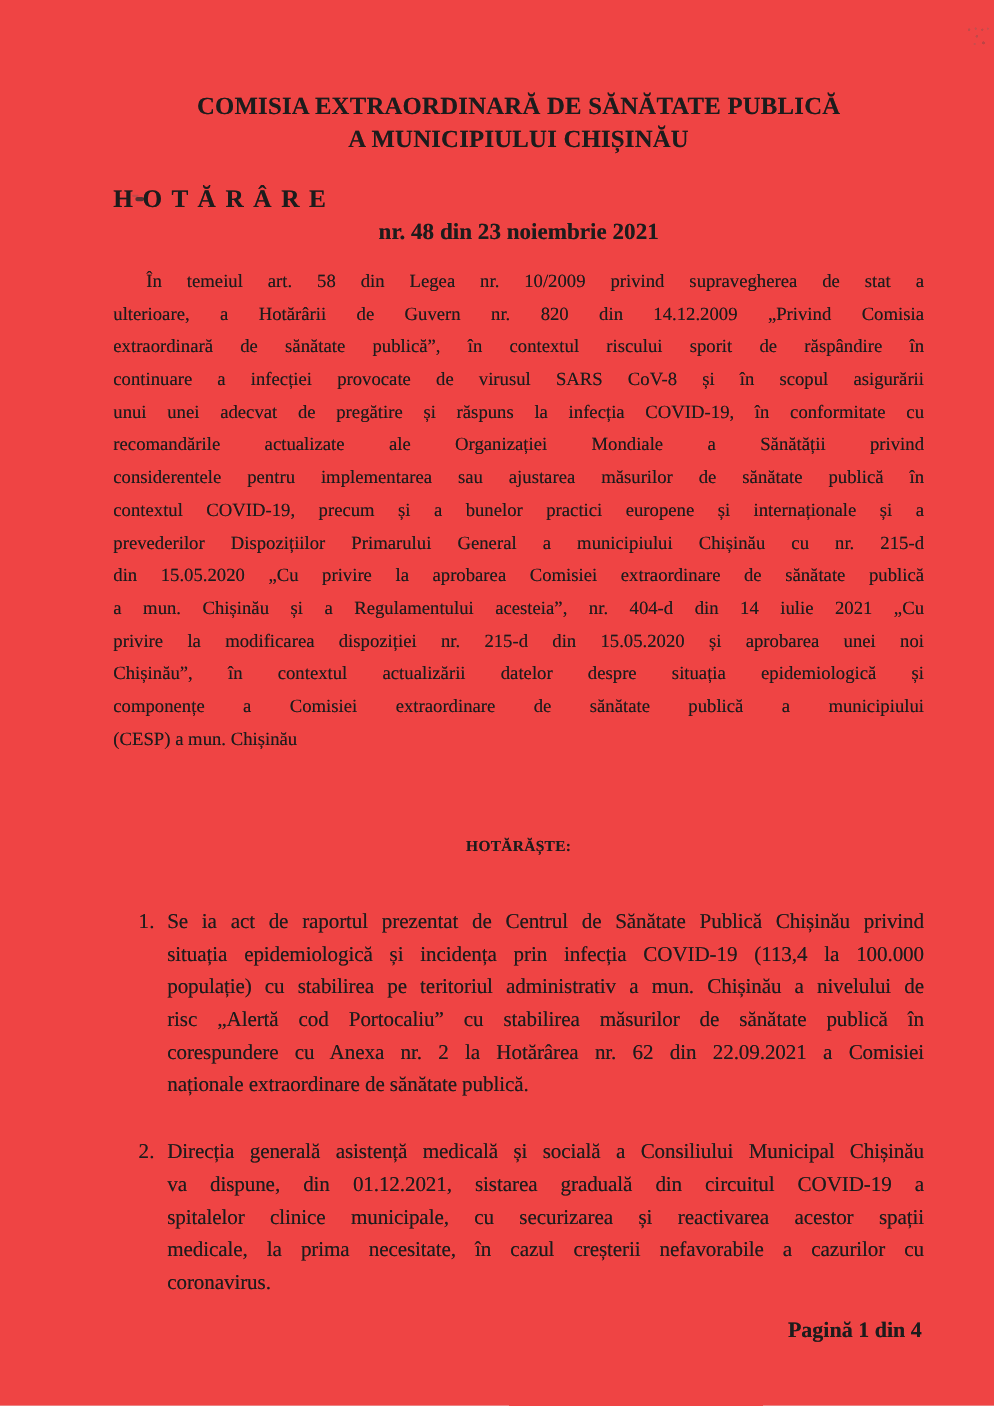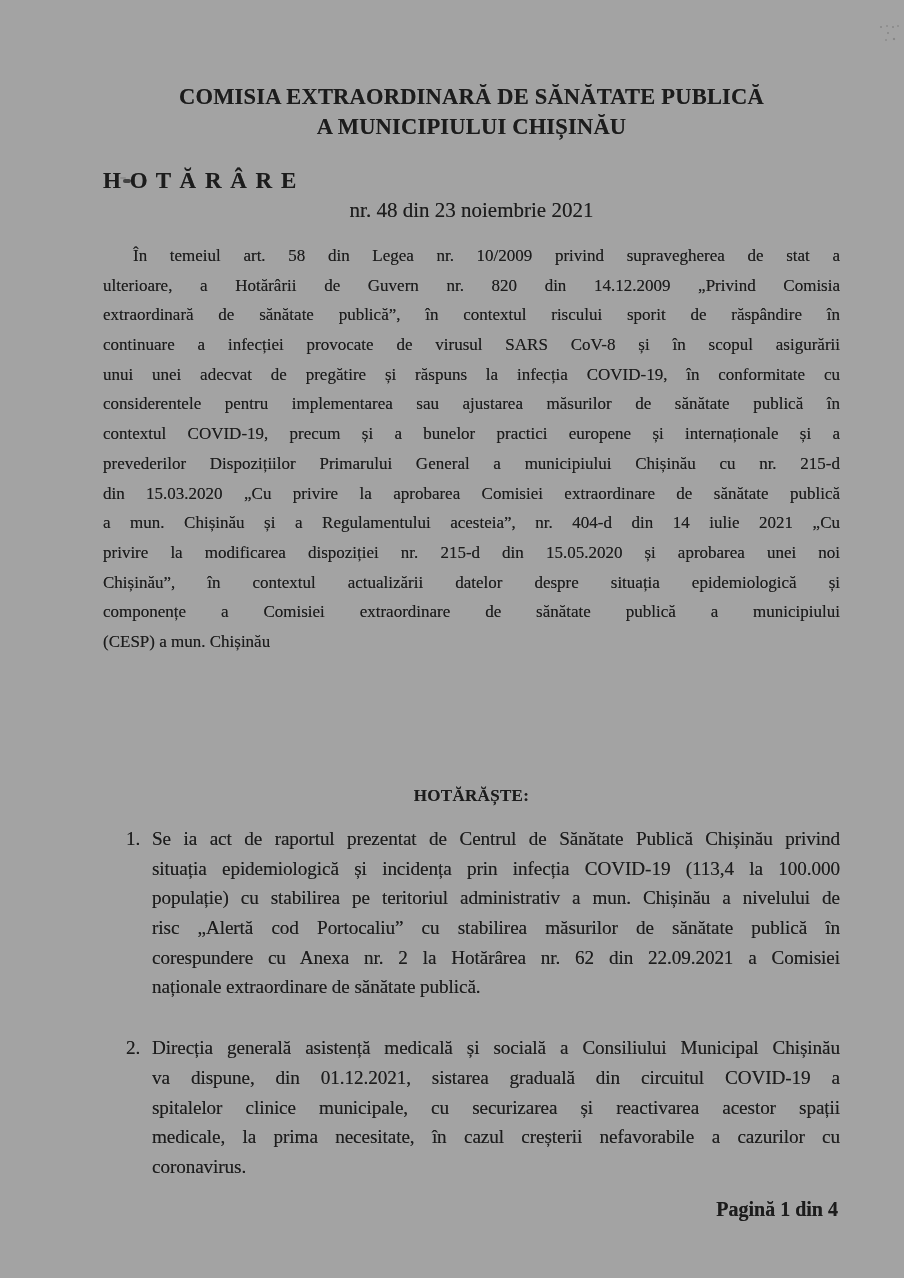--- a/index.html
+++ b/index.html
@@ -1,21 +1,21 @@
 <!DOCTYPE html>
 <html lang="ro"><head>
 <meta charset="utf-8">
 <style>
   html, body { margin: 0; padding: 0; background: #e8e8e8; }
   .page {
     position: relative;
     width: 904px;
     height: 1278px;
     margin: 0 auto;
-    background: #a3a3a3;
+    background: #ef4444;
     overflow: hidden;
     font-family: "Liberation Serif", "DejaVu Serif", serif;
     color: #1c1c1c;
   }
   .page * { box-sizing: border-box; }
   .txt {
     text-shadow: 0 0 0.6px rgba(20,20,20,0.55);
   }
   .doc-header {
     position: absolute;
@@ -31,21 +31,21 @@
     top: 166px; left: 103px; width: 737px;
     font-weight: bold;
     font-size: 23px;
     line-height: 29px;
     letter-spacing: 1.5px;
   }
   .decision-number {
     position: absolute;
     top: 196px; left: 103px; width: 737px;
     text-align: center;
-    font-weight: normal;
+    font-weight: bold;
     font-size: 21px;
     line-height: 28px;
   }
   .preamble {
     position: absolute;
     top: 241px; left: 103px; width: 737px;
     font-size: 17px;
   }
   .preamble .line:first-child { text-indent: 30px; }
   .line {
@@ -55,24 +55,23 @@
     text-align-last: justify;
     overflow: hidden;
     white-space: nowrap;
   }
   .line:last-child { text-align-last: left; }
   .resolution-heading {
     position: absolute;
     top: 756px; left: 103px; width: 737px;
     text-align: center;
     font-weight: bold;
-    font-size: 17px;
+    font-size: 14px;
     line-height: 29px;
     letter-spacing: 0.3px;
-    margin-top: 25px;
   }
   .items {
     position: absolute;
     top: 824px; left: 126px; width: 714px;
   }
   .item { display: flex; }
   .item + .item { margin-top: 31px; }
   .item-number {
     flex: 0 0 26px;
     font-size: 19.2px;
@@ -128,24 +127,25 @@
   <div class="decision-title txt">H O T Ă R Â R E</div>
 
   <div class="decision-number txt">nr. 48 din 23 noiembrie 2021</div>
 
   <div class="preamble txt">
       <div class="line">În temeiul art. 58 din Legea nr. 10/2009 privind supravegherea de stat a</div>
       <div class="line">ulterioare, a Hotărârii de Guvern nr. 820 din 14.12.2009 „Privind Comisia</div>
       <div class="line">extraordinară de sănătate publică”, în contextul riscului sporit de răspândire în</div>
       <div class="line">continuare a infecției provocate de virusul SARS CoV-8 și în scopul asigurării</div>
       <div class="line">unui unei adecvat de pregătire și răspuns la infecția COVID-19, în conformitate cu</div>
+      <div class="line">recomandările actualizate ale Organizației Mondiale a Sănătății privind</div>
       <div class="line">considerentele pentru implementarea sau ajustarea măsurilor de sănătate publică în</div>
       <div class="line">contextul COVID-19, precum și a bunelor practici europene și internaționale și a</div>
       <div class="line">prevederilor Dispozițiilor Primarului General a municipiului Chișinău cu nr. 215-d</div>
-      <div class="line">din 15.03.2020 „Cu privire la aprobarea Comisiei extraordinare de sănătate publică</div>
+      <div class="line">din 15.05.2020 „Cu privire la aprobarea Comisiei extraordinare de sănătate publică</div>
       <div class="line">a mun. Chișinău și a Regulamentului acesteia”, nr. 404-d din 14 iulie 2021 „Cu</div>
       <div class="line">privire la modificarea dispoziției nr. 215-d din 15.05.2020 și aprobarea unei noi</div>
       <div class="line">Chișinău”, în contextul actualizării datelor despre situația epidemiologică și</div>
       <div class="line">componențe a Comisiei extraordinare de sănătate publică a municipiului</div>
       <div class="line">(CESP) a mun. Chișinău</div>
     </div>
 
   <div class="resolution-heading txt">HOTĂRĂȘTE:</div>
 
   <div class="items">

